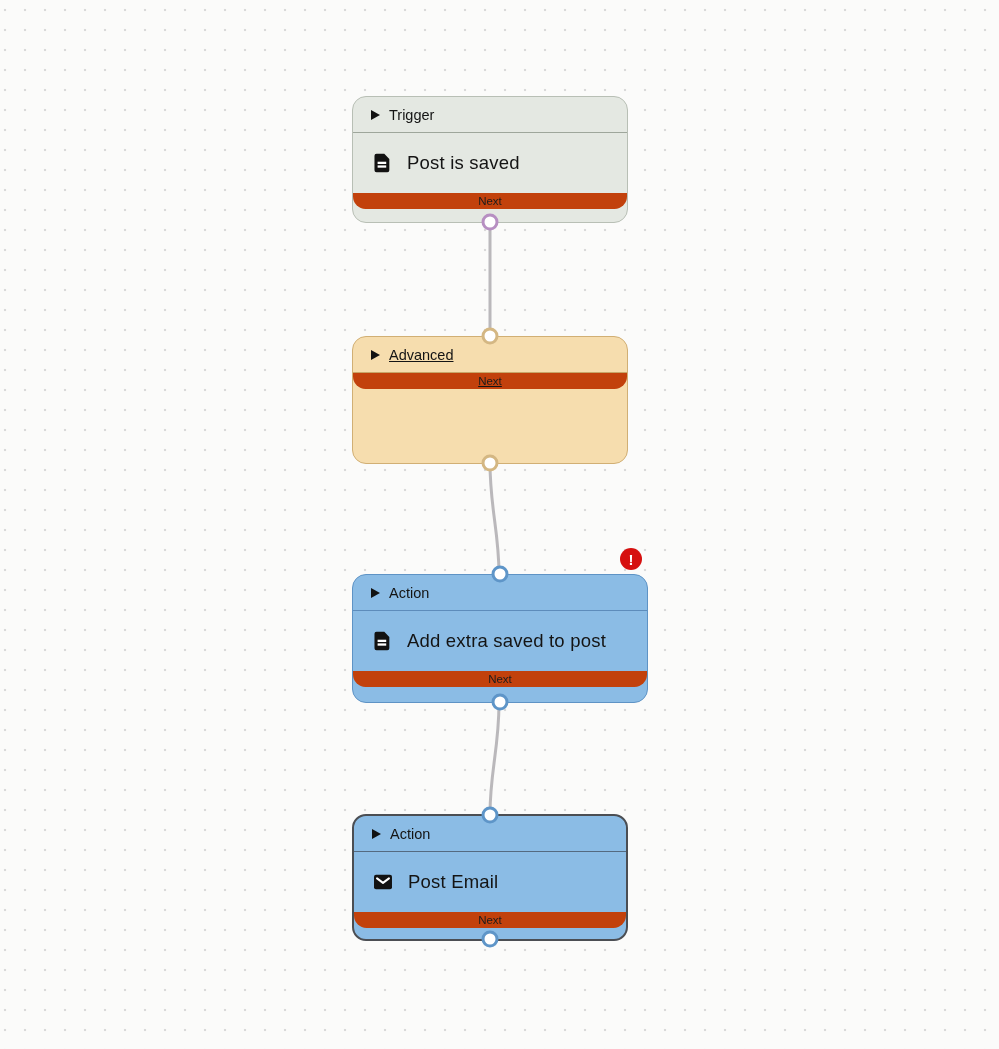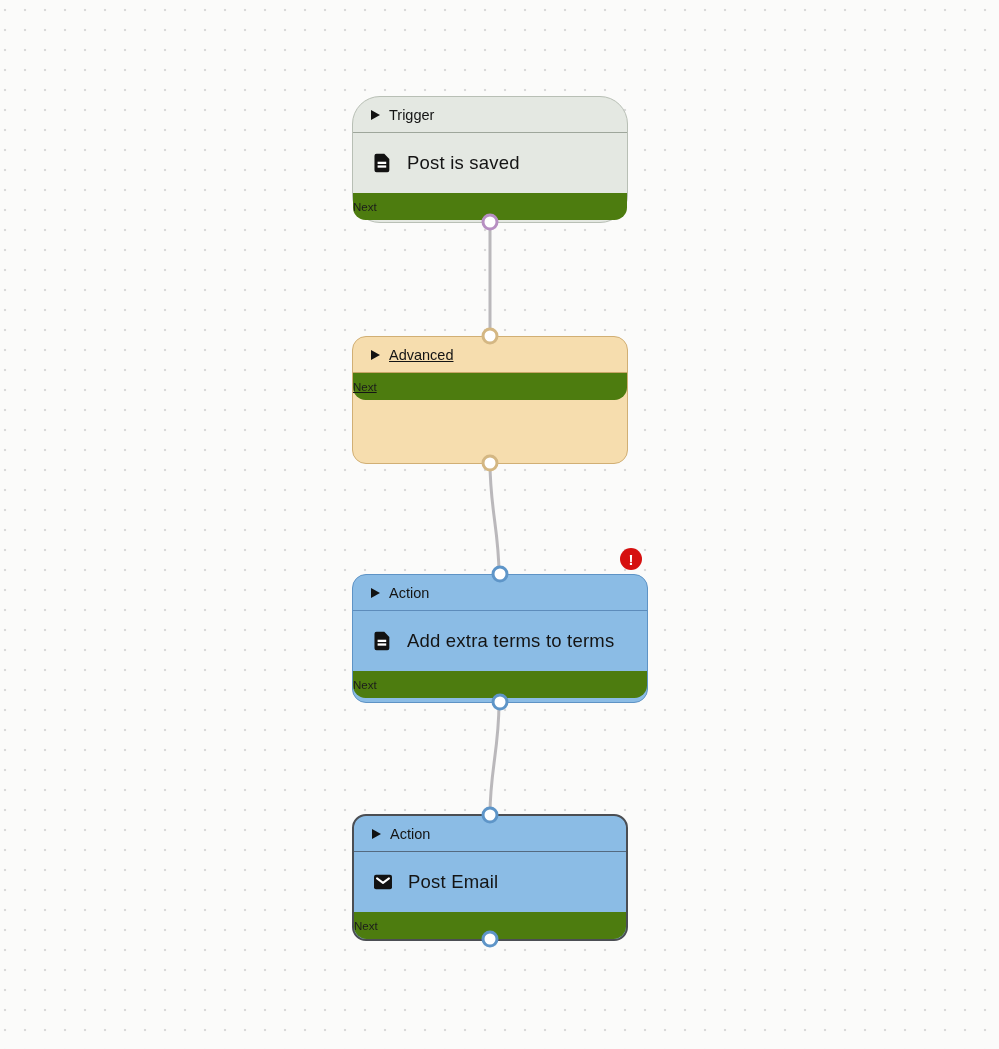--- a/index.html
+++ b/index.html
@@ -52,24 +52,24 @@
     height:60px;
     display:flex; align-items:center;
     padding:0 18px;
     gap:14px;
   }
   .node-body .icon { width:22px; height:22px; flex:0 0 auto; display:flex; }
   .node-body .icon svg { width:22px; height:22px; }
   .node-title { font-size:18.5px; white-space:nowrap; letter-spacing:.2px; }
 
   .node-footer {
-    height:27px;
-    background:#4d7c0f;
+    height:16px;
+    background:#c2410c;
     border-radius:0 0 12.5px 12.5px;
-    display:flex; align-items:center; 
+    display:flex; align-items:center; justify-content:center;
     font-size:11.5px;
     color:#1c1c1c;
   }
 
   .port {
     position:absolute; left:50%;
     width:11px; height:11px;
     background:#fff;
     border:3px solid #999;
     border-radius:50%;
@@ -90,21 +90,21 @@
     width:22px; height:22px;
     background:#d6100f;
     border-radius:50%;
     display:flex; align-items:center; justify-content:center;
     color:#ffffff;
     font-size:15px; font-weight:bold;
     z-index:3;
   }
 
   
-  #node-0 { left:352px; top:96px;  width:276px; height:127px;border-radius:28px; }
+  #node-0 { left:352px; top:96px;  width:276px; height:127px; }
   #node-1 { left:352px; top:336px; width:276px; height:128px; }
   #node-2 { left:352px; top:574px; width:296px; height:129px; }
   #node-3 { left:352px; top:814px; width:276px; height:127px; }
 </style>
 </head>
 <body>
 
 <div class="canvas">
 
   <svg class="edges" width="999" height="1049">
@@ -152,21 +152,21 @@
       <span>Action</span>
     </div>
     <div class="node-body">
       <span class="icon">
         <svg viewBox="0 0 24 24">
             <path d="M6 2h8.5L20 7.5V20a2.2 2.2 0 0 1-2.2 2.2H6A2.2 2.2 0 0 1 3.8 20V4.2A2.2 2.2 0 0 1 6 2z" fill="#121212"></path>
             <rect x="7.2" y="10.6" width="9.4" height="2.5" fill="#fff"></rect>
             <rect x="7.2" y="14.6" width="9.4" height="2.5" fill="#fff"></rect>
           </svg>
       </span>
-      <span class="node-title">Add extra terms to terms</span>
+      <span class="node-title">Add extra saved to post</span>
     </div>
     <div class="node-footer">
       <span>Next</span>
     </div>
     <div class="port port--top"></div>
     <div class="port port--bottom"></div>
     <div class="error-badge">
       <span>!</span>
     </div>
   </div>

